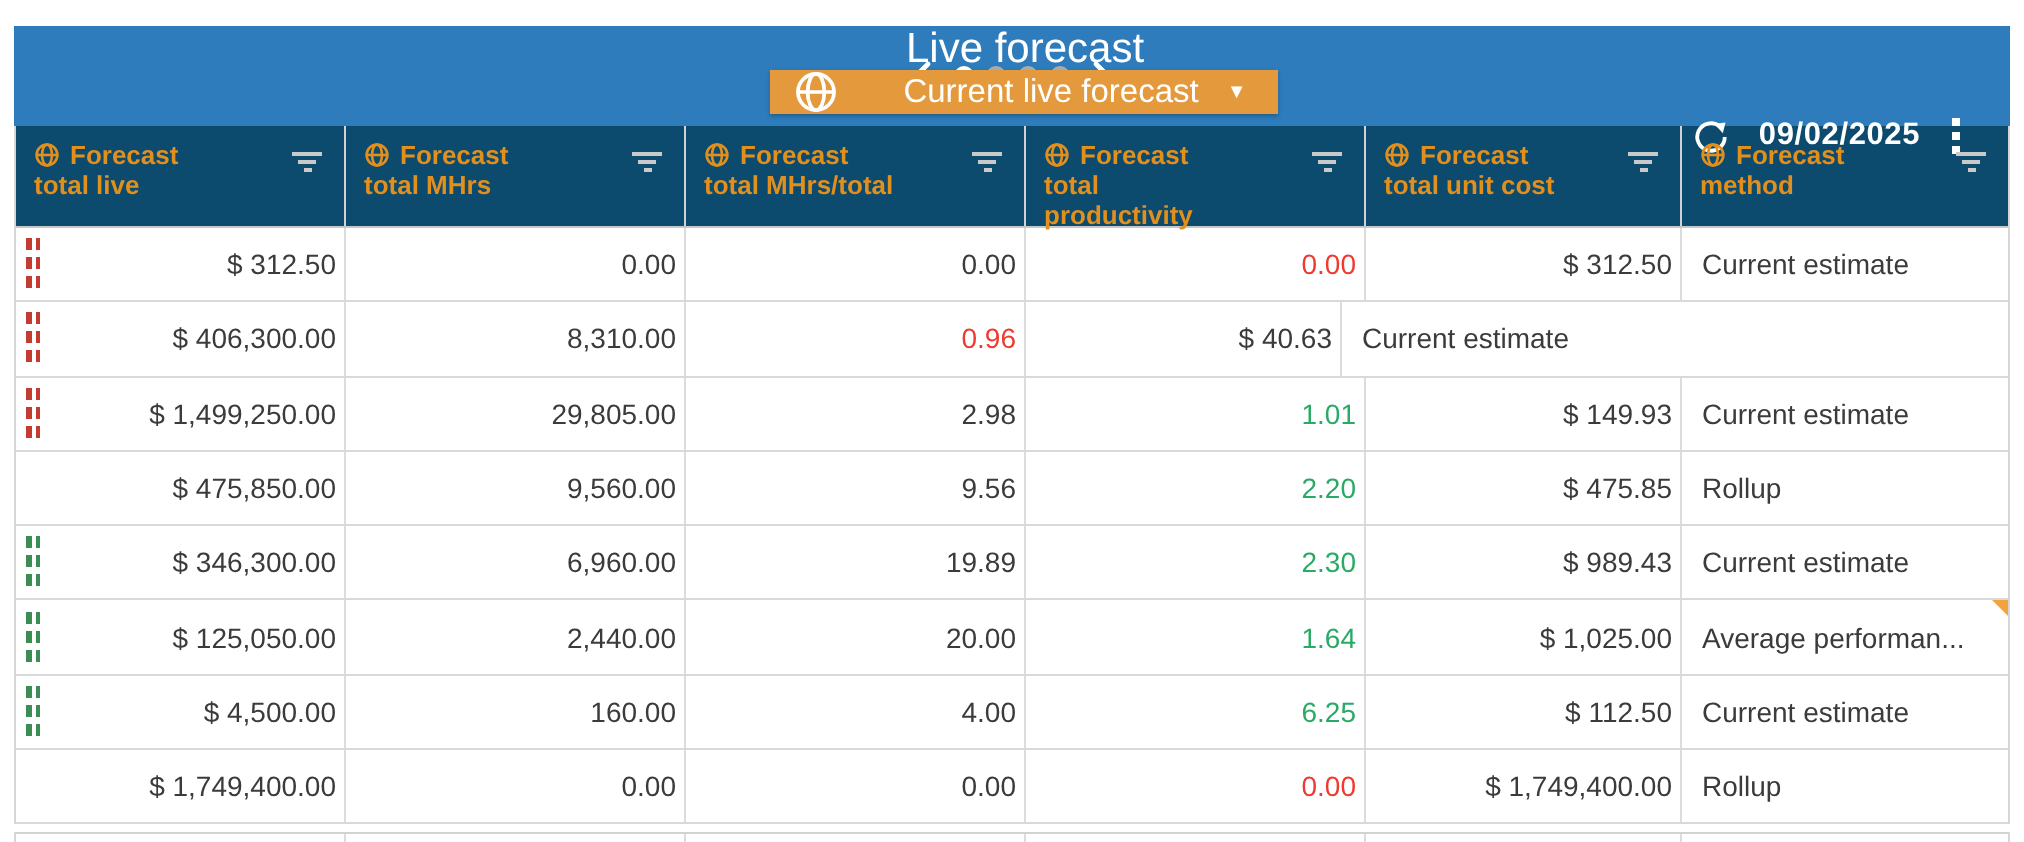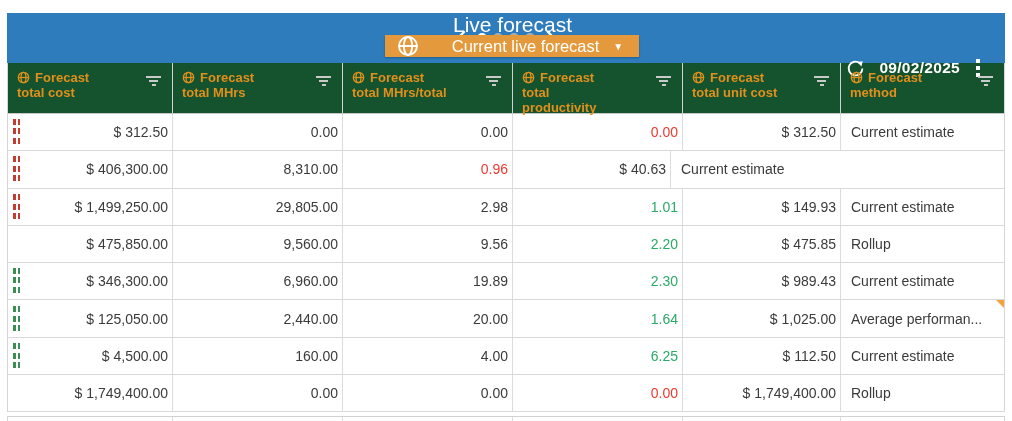--- a/index.html
+++ b/index.html
@@ -24,21 +24,21 @@
   .dot.active { background:#ffffff; }
   .dots { display:flex; gap:6px; align-items:center; }
   .tb-right { margin-left:auto; display:flex; align-items:center; gap:13px; padding-right:22px; }
   .refresh-btn { background:none; border:none; cursor:pointer; display:flex; align-items:center; }
   .tb-date { color:#fff; font-size:15.5px; font-weight:700; letter-spacing:.3px; }
   .kebab { display:flex; flex-direction:column; gap:3px; cursor:pointer; padding:2px 3px; }
   .kebab i { width:4px; height:4px; background:#fff; display:block; }
 
   
   .grid { border-left:1px solid #d6d6d6; border-right:1px solid #d6d6d6; }
-  .grid-header { display:flex; background:#14532d; height:51px; border-bottom:1px solid #c7c7c7; }
+  .grid-header { display:flex; background:#0c4a6e; height:51px; border-bottom:1px solid #c7c7c7; }
   .hcell { position:relative; padding:7px 8px 0 9px; border-right:1px solid #d2d2d2; cursor:pointer; }
   .hcell:last-child { border-right:none; }
   .hline { color:var(--hdr-orange); font-size:13px; font-weight:700; line-height:15px;
            display:flex; align-items:center; gap:5px; white-space:nowrap; }
   .filter { position:absolute; top:11px; right:9px; display:flex; flex-direction:column;
             align-items:center; gap:2px; cursor:pointer; padding:2px; }
   .filter i { display:block; height:2px; background:#c9c9c9; }
   .filter i:nth-child(1){ width:15px; } .filter i:nth-child(2){ width:9px; } .filter i:nth-child(3){ width:4px; }
 
   .grid-row { display:flex; height:37.3px; border-bottom:1px solid #d9d9d9; background:#fff; }
@@ -132,21 +132,21 @@
                 <g fill="none" stroke="#E18F1D" stroke-width="2">
                   <circle cx="10" cy="10" r="8"></circle>
                   <ellipse cx="10" cy="10" rx="3.8" ry="8"></ellipse>
                   <line x1="2" y1="10" x2="18" y2="10"></line>
                 </g>
               </svg>
             </span>
             <span>Forecast</span>
           </div>
           <div class="hline">
-            <span>total cost</span>
+            <span>total live</span>
           </div>
           <span class="filter">
             <i></i>
             <i></i>
             <i></i>
           </span>
         </div>
         <div class="hcell c1">
           <div class="hline">
             <span style="display:flex">

